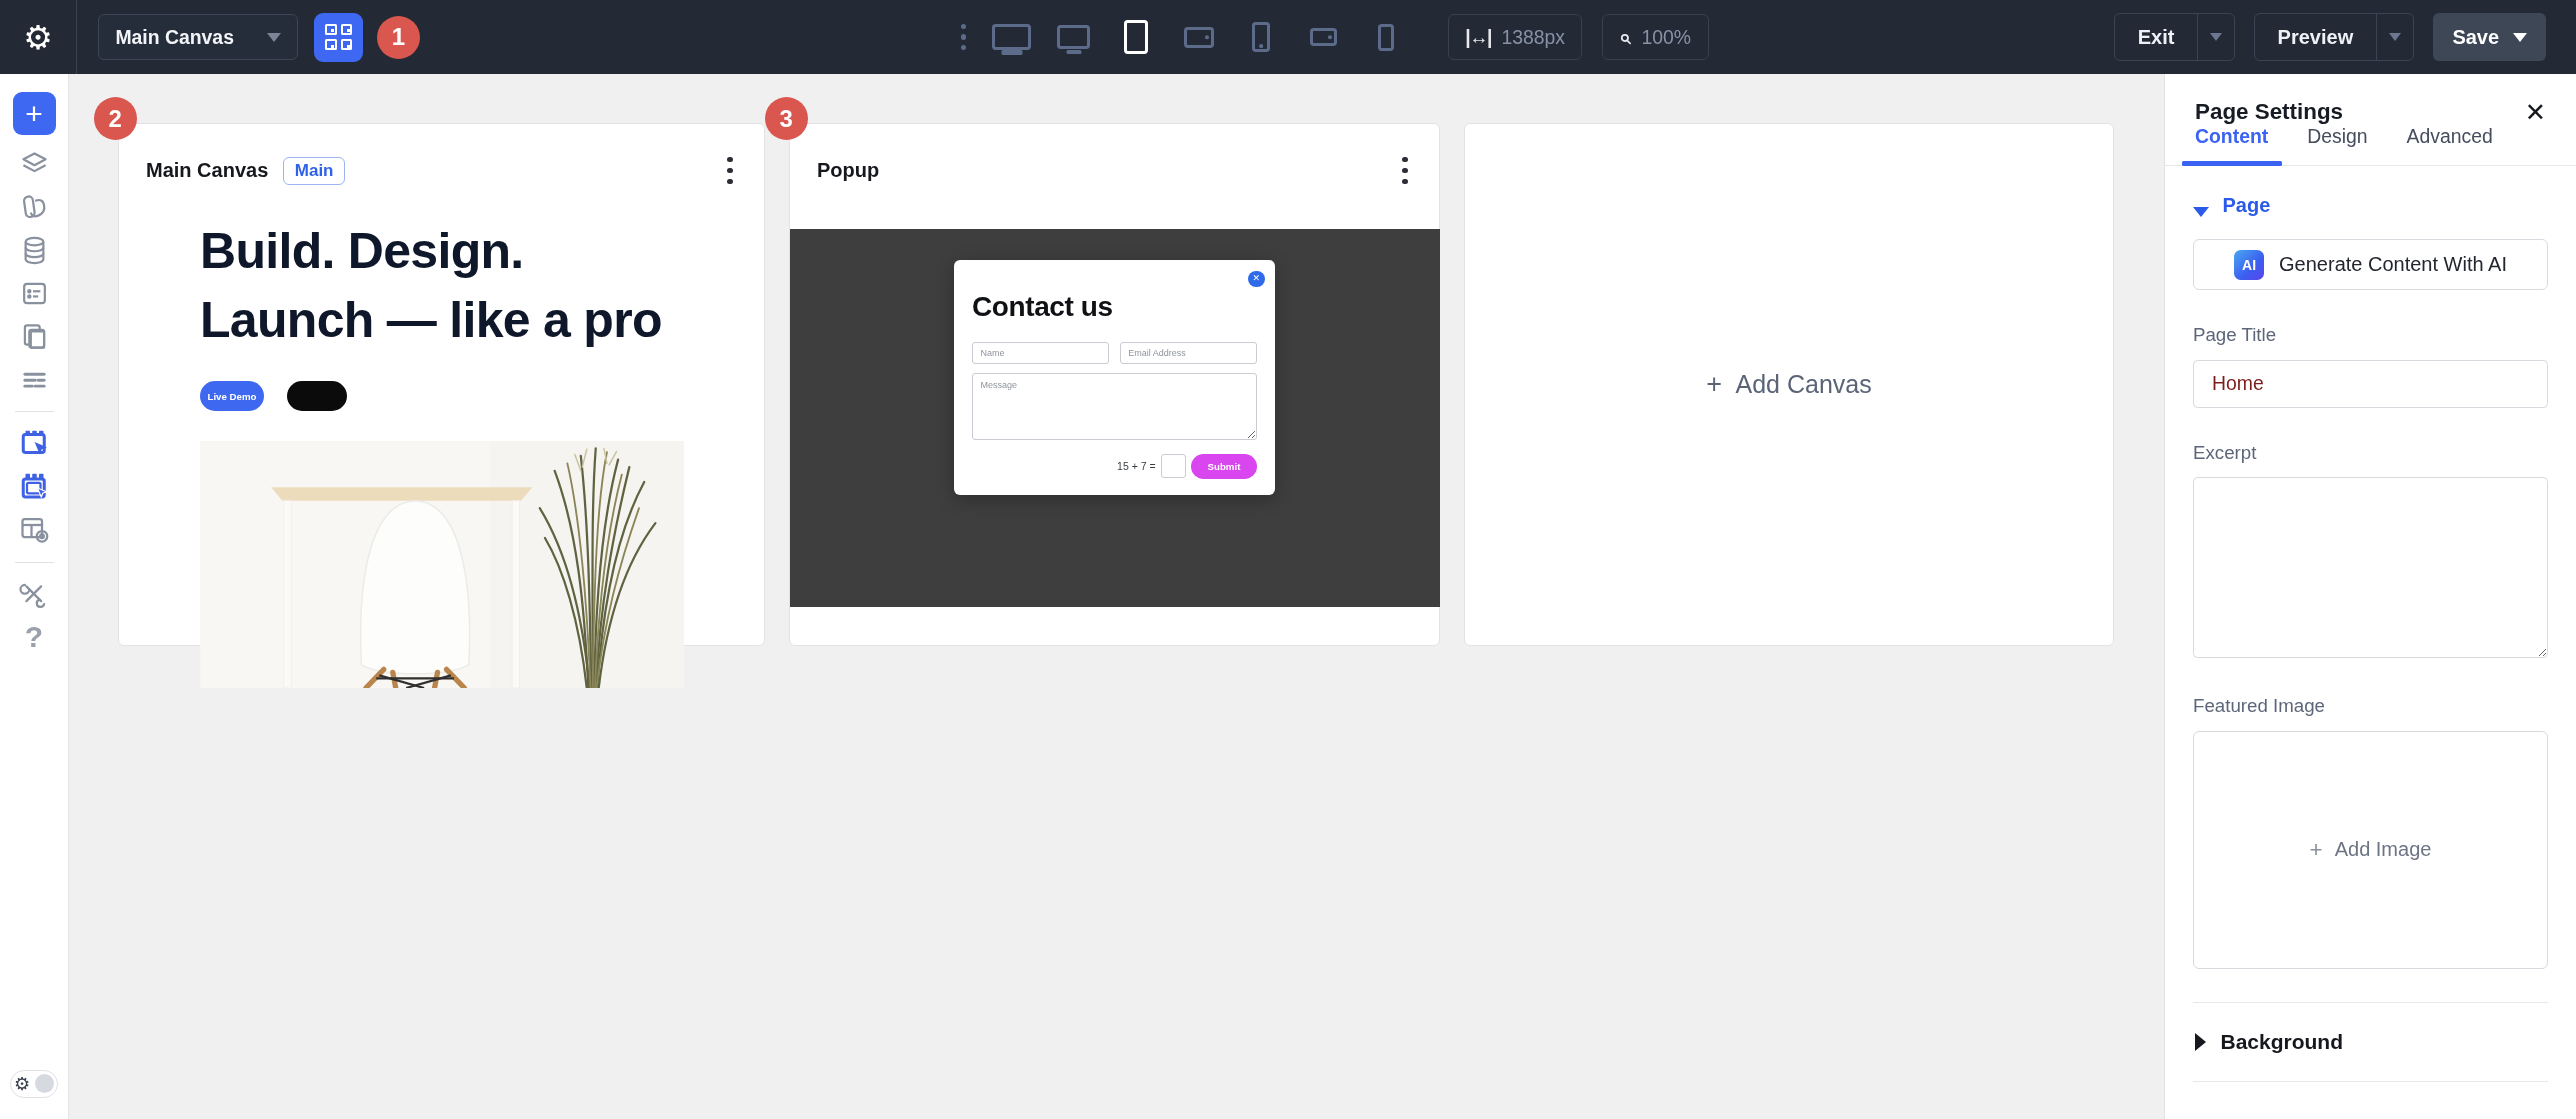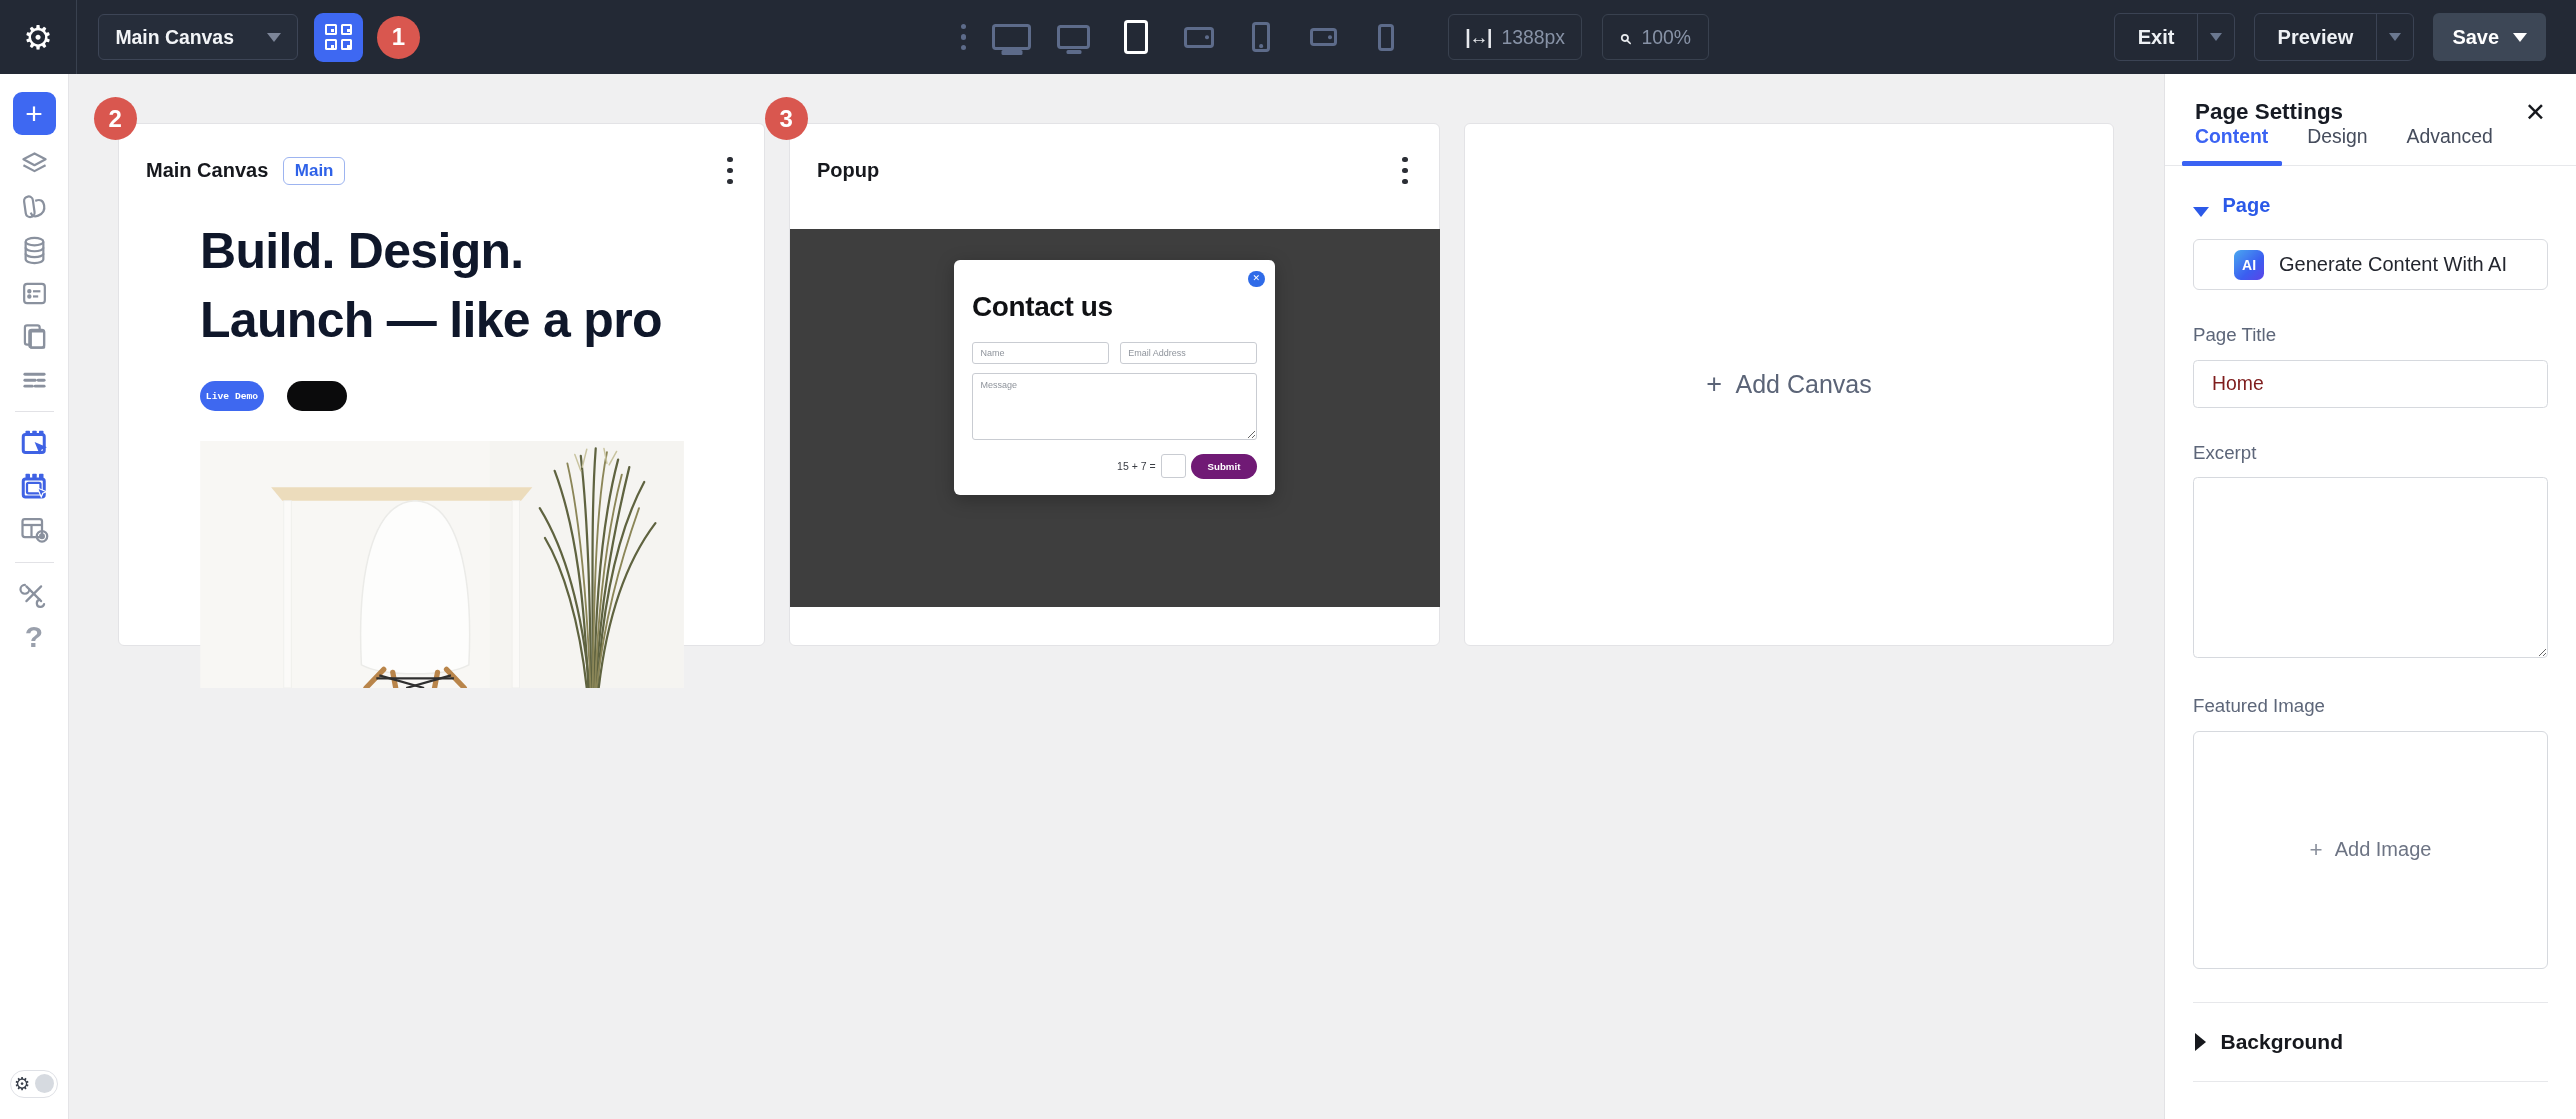--- a/index.html
+++ b/index.html
@@ -75,38 +75,38 @@
   .corner-badge { position:absolute; left:-25.4px; top:-27px; z-index:5; }
   .card-head { display:flex; align-items:center; justify-content:space-between; padding:22.4px 27px 0 27px; height:71px; }
   .card-title-wrap { display:flex; align-items:center; gap:15px; }
   .card-title { font-size:20px; font-weight:700; color:#16181d; }
   .main-tag { border:1.5px solid #9db4f0; color:#2f62e8; border-radius:6px; font-size:17px; font-weight:600; padding:3px 10.5px; }
   .kebab { display:flex; flex-direction:column; gap:6px; padding:4.5px; cursor:pointer; }
   .kebab i { width:5.2px; height:5.2px; border-radius:50%; background:#2b2e35; }
 
   .hero { padding:22.4px 0 0 81px; }
   .hero-h1 { width:493px; font-size:50px; line-height:1.37; font-weight:600; color:#0f172a; letter-spacing:-0.7px; }
-  .hero-btns { display:flex; gap:23px; margin-top:27px; align-items:center;font-family:Liberation Mono, monospace; }
+  .hero-btns { display:flex; gap:23px; margin-top:27px; align-items:center; }
   .pill { border-radius:747px; display:flex; align-items:center; justify-content:center; cursor:pointer; }
   .pill.blue { width:64px; height:30px; background:#3e68f0; color:#fff; font-size:9.7px; font-weight:600; }
   .pill.black { width:60px; height:30px; background:#0b0b0c; color:#0b0b0c; font-size:9.7px; }
   .hero-photo { margin:30px 0 0 81px; width:484px; height:247px; overflow:hidden; }
 
   .popup-preview { margin-top:34px; width:650px; height:378px; background:#3e3e3e; position:relative; }
   .modal { position:absolute; left:164px; top:31px; width:321px; height:235px; background:#ffffff; border-radius:6px; box-shadow:0 4.5px 18px rgba(0,0,0,.25); padding:13.5px 18px; }
   .modal-close { position:absolute; right:10.5px; top:10.5px; width:16.4px; height:16.4px; border-radius:50%; background:#2f6be8; color:#fff; font-size:9px; display:flex; align-items:center; justify-content:center; cursor:pointer; line-height:1; }
   .modal-title { margin-top:17px; font-size:28px; font-weight:600; color:#101114; letter-spacing:-0.4px; }
   .form-row { display:flex; gap:10.5px; margin-top:19.4px; }
   .f-input { flex:1; height:22.4px; border:0.7px solid #c9ccd2; border-radius:3px; font-size:9px; padding:0 7.5px; color:#333; background:#fff; }
   .f-input::placeholder, .f-area::placeholder { color:#8f949c; }
   .f-area { width:100%; height:67px; margin-top:9px; border:0.7px solid #c9ccd2; border-radius:3px; font-size:9px; padding:6px 7.5px; resize:both; font-family:"Liberation Sans",sans-serif; }
   .form-foot { display:flex; align-items:center; justify-content:flex-end; gap:5px; margin-top:10.5px; }
   .captcha-lbl { font-size:10.5px; color:#3a3d44; }
   .captcha-in { width:25.4px; height:24px; border:0.7px solid #c9ccd2; border-radius:3px; }
-  .submit-pill { width:66px; height:25.4px; background:#701a75; color:#fff; border-radius:747px; font-size:9.7px; font-weight:600; display:flex; align-items:center; justify-content:center; cursor:pointer; }
+  .submit-pill { width:66px; height:25.4px; background:#d946ef; color:#fff; border-radius:747px; font-size:9.7px; font-weight:600; display:flex; align-items:center; justify-content:center; cursor:pointer; }
 
   .add-canvas { display:flex; align-items:center; gap:13.5px; color:#5b6477; font-size:25px; font-weight:500; }
   .plus-glyph { font-size:27px; font-weight:400; color:#5b6477; line-height:1; }
 
   
   .panel { position:absolute; right:0; top:74px; width:412px; height:1046px; background:#ffffff; border-left:0.7px solid #e2e2e5; z-index:45; }
   .panel-head { display:flex; align-items:center; justify-content:space-between; padding:25.4px 30px 0 30px; }
   .panel-title { font-size:22.4px; font-weight:700; color:#171b24; }
   .panel-close { font-size:25.4px; color:#16181d; cursor:pointer; line-height:1; }
   .tabs { display:flex; gap:39px; padding:0 30px; border-bottom:0.7px solid #e7e8eb; }

